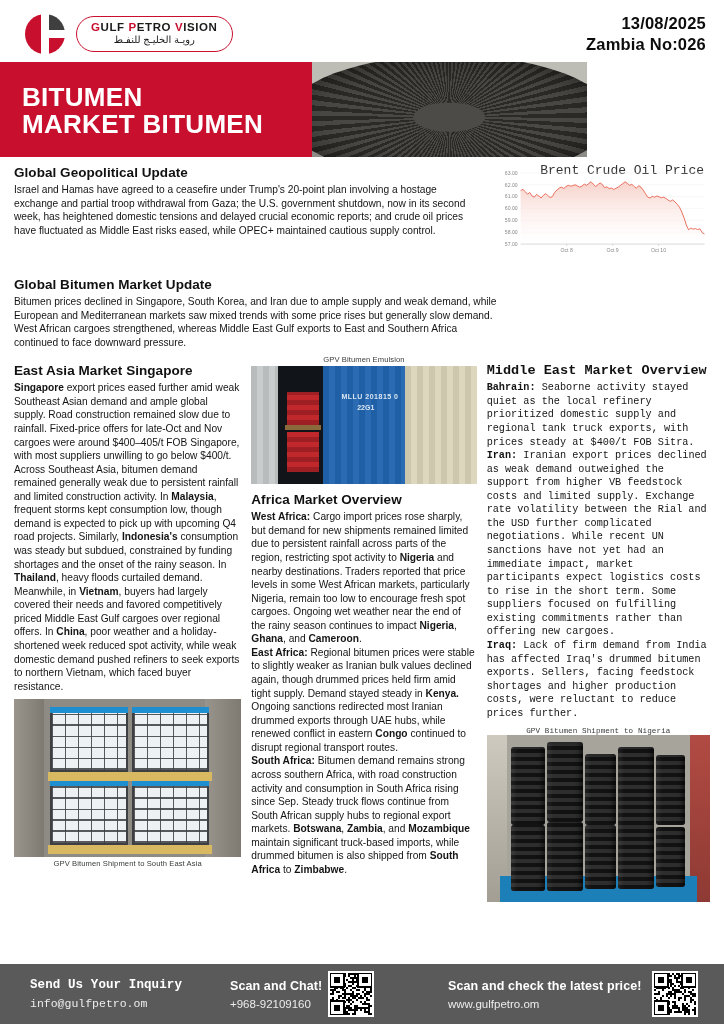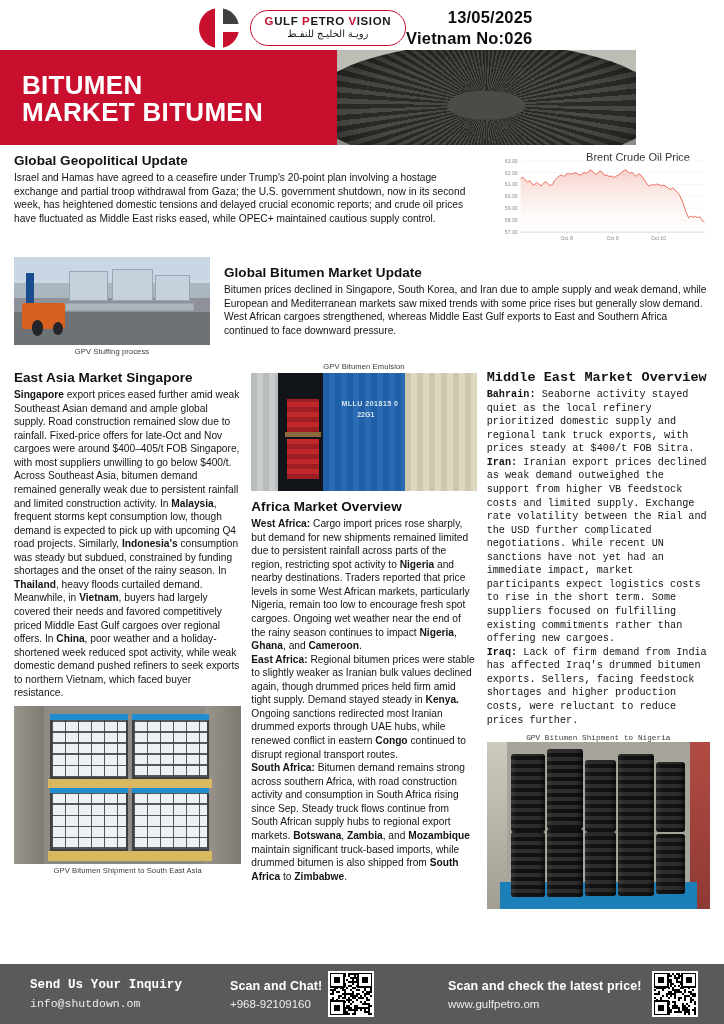--- a/index.html
+++ b/index.html
@@ -10,24 +10,24 @@
   body {
     width: 724px; height: 1024px;
     font-family: "Liberation Sans", sans-serif;
     position: relative;
     overflow: hidden;
     color: #1a1a1a;
   }
 
   
   .topbar {
-    height: 50px;
+    height: 62px;
     display: flex;
     align-items: center;
-    justify-content: center;
+    justify-content: space-between;
     padding: 6px 18px 0 22px;
   }
   .logo-wrap { display: flex; align-items: center; gap: 8px; }
   .logo-mark { width: 46px; height: 46px; position: relative; flex: none; }
   .logo-pill {
     border: 1px solid #c8102e;
     border-radius: 20px;
     padding: 4px 14px 5px 14px;
     line-height: 1.12;
     text-align: center;
@@ -41,21 +41,21 @@
     font-size: 10px; color: #1a1a1a; letter-spacing: 1.2px;
     direction: rtl; white-space: nowrap;
   }
   .report-meta {
     text-align: right; line-height: 1.25;
     font-size: 16.5px; font-weight: 700; color: #0d0d0d;
     letter-spacing: .2px;
   }
 
   
-  .hero { display: flex; width: 636px; height: 95px; }
+  .hero { display: flex; width: 587px; height: 95px; }
   .hero-left {
     background: #c8102e; color: #fff;
     width: 382px; padding: 12px 0 10px 22px;
     display: flex; flex-direction: column; justify-content: center;
   }
   .hero-title {
     font-size: 26px; font-weight: 700; line-height: 1.02;
     letter-spacing: .3px;
   }
   .hero-sub { font-size: 9.5px; margin-top: 8px; letter-spacing: .15px; }
@@ -145,22 +145,22 @@
   .row-global .txtcol { width: 486px; }
 
   
   .cols { display: flex; gap: 10px; margin-top: 6px; }
   .col { width: 232px; }
   .col.mid { width: 230px; }
   .col.right { width: 228px; font-family: Liberation Mono, monospace; }
 
   
   .chart-title {
-    position: absolute; right: 20px; top: 2px;
-    font-size: 11px; color: #333;
+    position: absolute; right: 6px; top: 2px;
+    font-size: 13px; color: #333; font-family: Liberation Mono, monospace;
   }
   .chart-svg { position: absolute; inset: 0; }
   .tick-lbl { font-size: 5.2px; fill: #8a8a8a; font-family: "Liberation Sans", sans-serif; }
 
   
   .footer {
     position: absolute; left: 0; bottom: 0;
     width: 724px; height: 60px;
     background: #5a5a5a; color: #fff;
     display: flex; align-items: center;
@@ -190,22 +190,22 @@
       </svg>
     </div>
     <div class="logo-pill">
       <div class="logo-en">
         <b>G</b>ULF <b>P</b>ETRO <b>V</b>ISION
       </div>
       <div class="logo-ar">رويـة الخليـج للنفـط</div>
     </div>
   </div>
   <div class="report-meta">
-    <div>13/05/2025</div>
-    <div>Vietnam No:026</div>
+    <div>13/08/2025</div>
+    <div>Zambia No:026</div>
   </div>
 </div>
 
 <div class="hero">
   <div class="hero-left">
     <div class="hero-title">
       <div>BITUMEN</div>
       <div>MARKET BITUMEN</div>
     </div>
   </div>
@@ -249,33 +249,20 @@
           <text x="76.5" y="92" text-anchor="middle" class="tick-lbl">Oct 8</text>
           <line x1="123" y1="84" x2="123" y2="86" stroke="#bdbdbd" stroke-width="0.5"></line>
           <text x="123" y="92" text-anchor="middle" class="tick-lbl">Oct 9</text>
           <line x1="169.5" y1="84" x2="169.5" y2="86" stroke="#bdbdbd" stroke-width="0.5"></line>
           <text x="169.5" y="92" text-anchor="middle" class="tick-lbl">Oct 10</text>
         </svg>
     </div>
   </div>
 
   <div class="row-global">
-    <div class="imgcol">
-      <div class="photo ph-forklift" style="height:88px">
-        <div class="ibc" style="left:28%;top:16%;width:20%;height:34%"></div>
-        <div class="ibc" style="left:50%;top:14%;width:21%;height:36%"></div>
-        <div class="ibc" style="left:72%;top:20%;width:18%;height:30%"></div>
-        <div class="fkc" style="left:6%;top:18%;width:4%;height:48%"></div>
-        <div class="fk" style="left:4%;top:52%;width:22%;height:30%"></div>
-        <div class="fk" style="left:9%;top:72%;width:6%;height:18%;border-radius:50%;background:#23252a"></div>
-        <div class="fk" style="left:20%;top:74%;width:5%;height:15%;border-radius:50%;background:#23252a"></div>
-        <div class="ibc" style="left:26%;top:52%;width:66%;height:9%;background:#aeb6bd"></div>
-      </div>
-      <div class="caption">GPV Stuffing process</div>
-    </div>
     <div class="txtcol">
       <h2 class="sec">Global Bitumen Market Update</h2>
       <p class="body">Bitumen prices declined in Singapore, South Korea, and Iran due to ample supply and weak demand, while European and Mediterranean markets saw mixed trends with some price rises but generally slow demand. West African cargoes strengthened, whereas Middle East Gulf exports to East and Southern Africa continued to face downward pressure.</p>
     </div>
   </div>
 
   <div class="cols">
 
     <div class="col">
       <h2 class="sec">East Asia Market Singapore</h2>
@@ -348,21 +335,21 @@
       </div>
     </div>
 
   </div>
 </div>
 
 <div class="footer">
   <div class="f-block f-1">
     <div>
       <div class="f-strong">Send Us Your Inquiry</div>
-      <div class="f-light">info@shutdown.om</div>
+      <div class="f-light">info@gulfpetro.om</div>
     </div>
   </div>
   <div class="f-block f-2">
     <div>
       <div class="f-strong">Scan and Chat!</div>
       <div class="f-light">+968-92109160</div>
     </div>
     <div class="qr">
         <svg width="42" height="42" viewBox="0 0 21 21" id="qr1">
           <rect width="21" height="21" fill="#fff"></rect>

